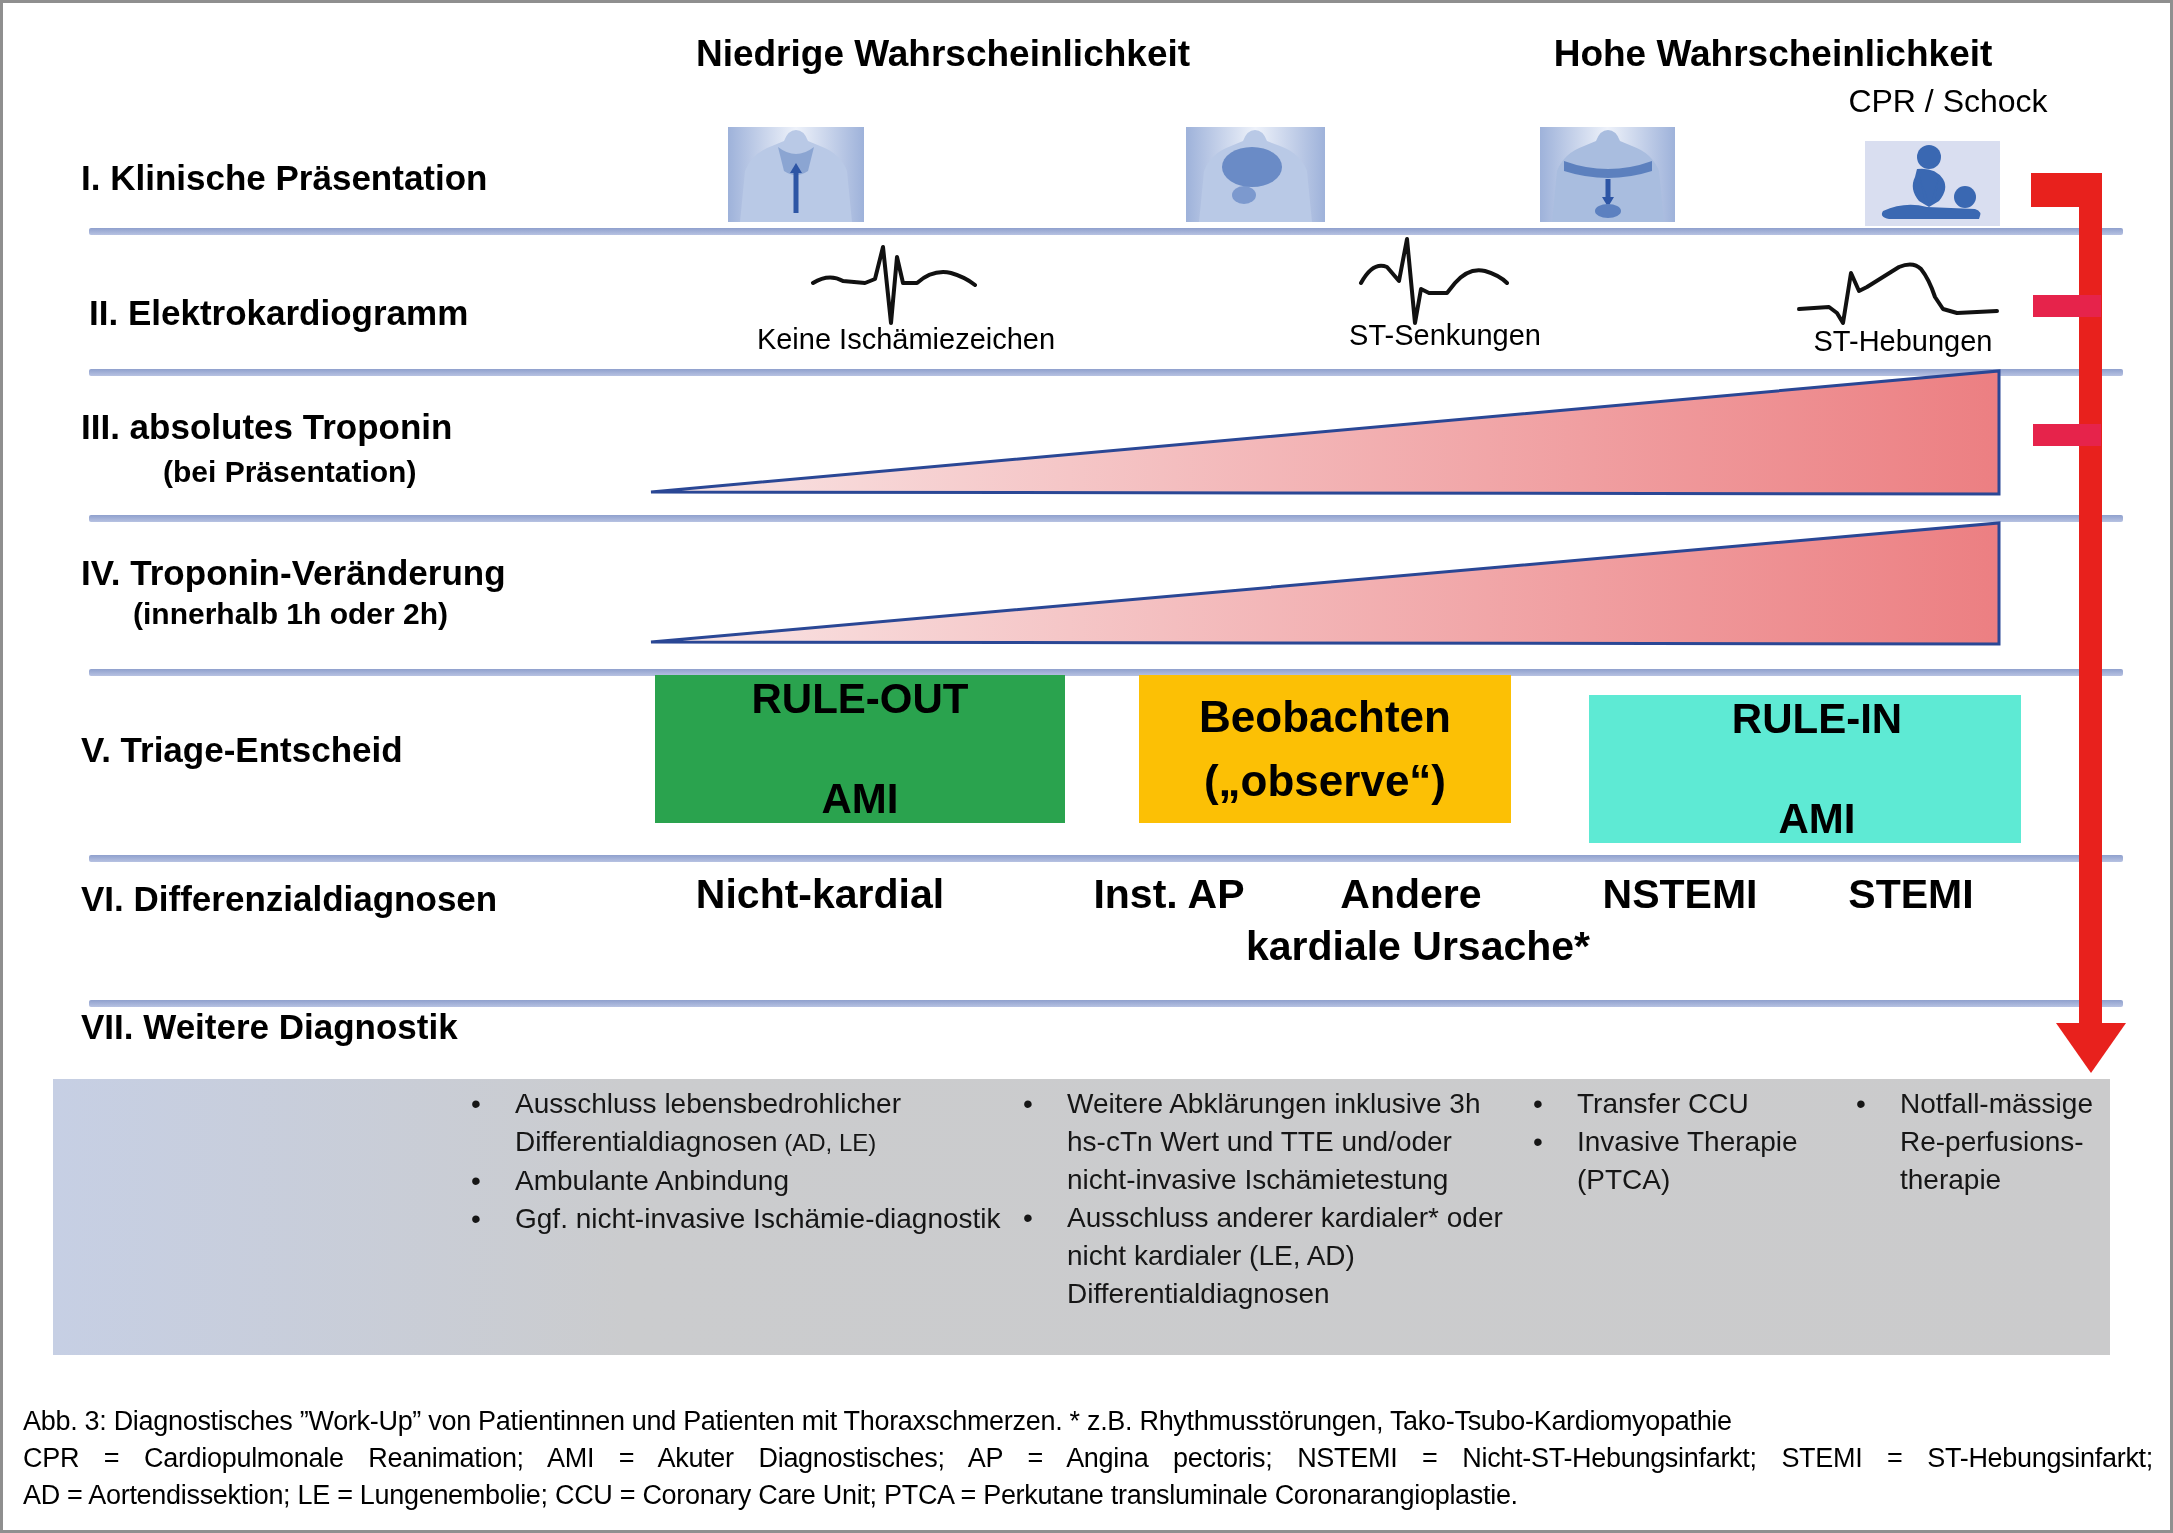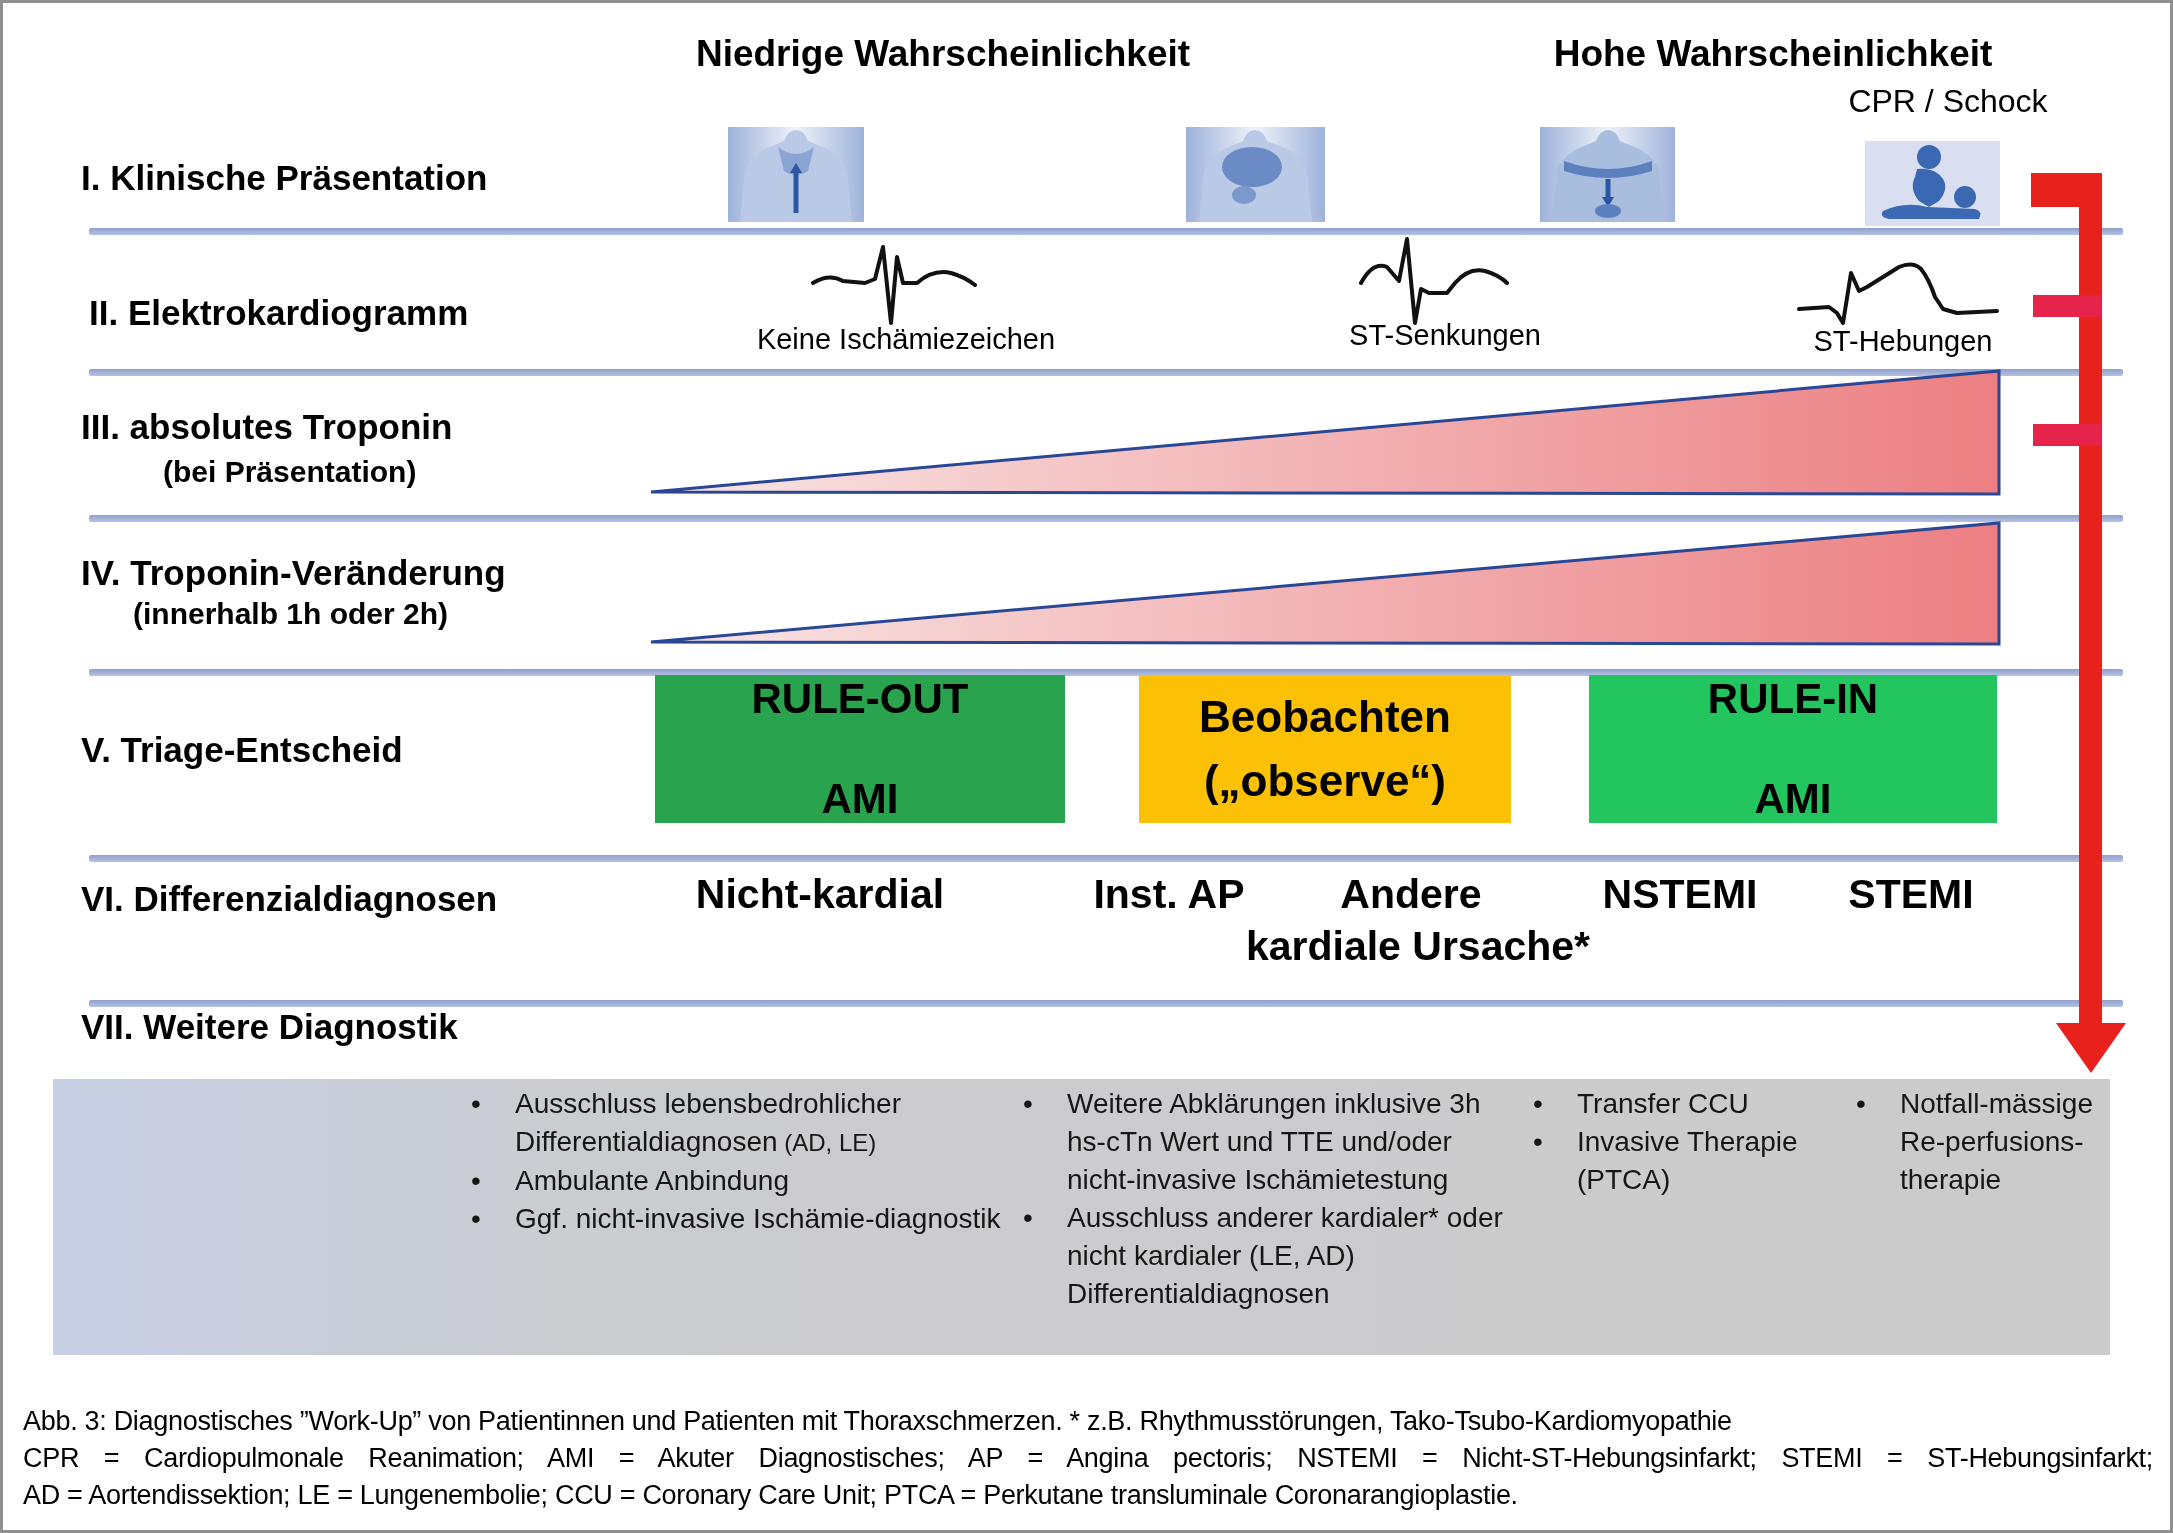--- a/index.html
+++ b/index.html
@@ -146,21 +146,21 @@
   </svg>
 
   <div class="vbox big" style="left:652px;top:672px;width:410px;height:148px;background:#2aa34e;">
     <span>RULE-OUT</span>
     <span>AMI</span>
   </div>
   <div class="vbox mid" style="left:1136px;top:672px;width:372px;height:148px;background:#fcc005;">
     <span>Beobachten</span>
     <span>(„observe“)</span>
   </div>
-  <div class="vbox big" style="left:1586px;top:672px;width:408px;height:148px;background:#22c55e;">
+  <div class="vbox big" style="left:1586px;top:692px;width:408px;height:148px;background:#5eead4;padding-left:24px;">
     <span>RULE-IN</span>
     <span>AMI</span>
   </div>
 
   <div class="abs dd" style="left:617px;top:868px;width:400px;">Nicht-kardial</div>
   <div class="abs dd" style="left:1016px;top:868px;width:300px;">Inst. AP</div>
   <div class="abs dd" style="left:1258px;top:868px;width:300px;">Andere</div>
   <div class="abs dd" style="left:1527px;top:868px;width:300px;">NSTEMI</div>
   <div class="abs dd" style="left:1758px;top:868px;width:300px;">STEMI</div>
   <div class="abs dd" style="left:1115px;top:920px;width:600px;">kardiale Ursache*</div>

